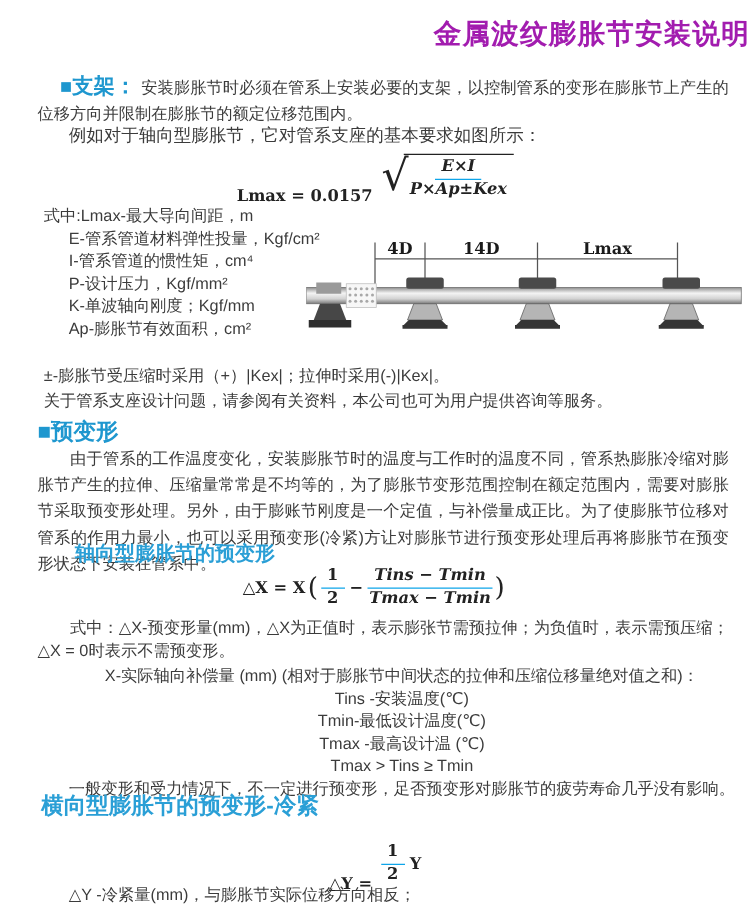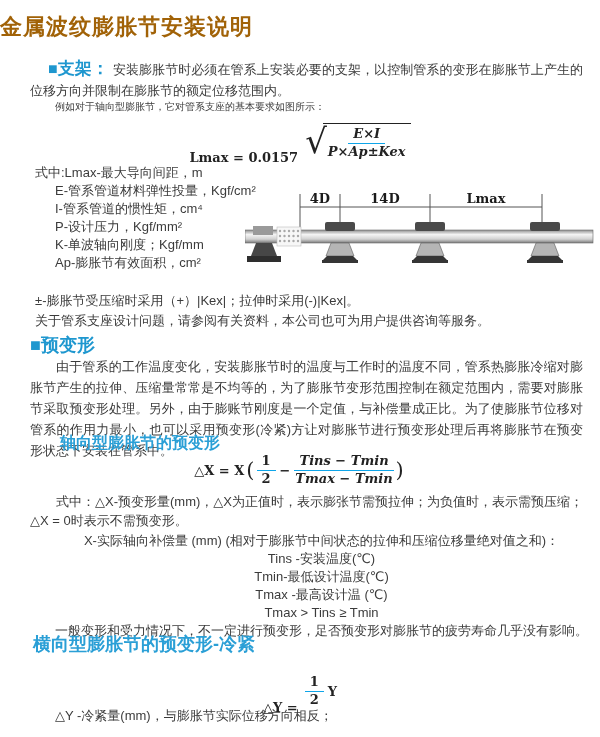--- a/index.html
+++ b/index.html
@@ -3,28 +3,28 @@
 <meta charset="utf-8">
 <style>
   html,body{margin:0;padding:0;background:#fff;}
   .page{
     position:relative;width:600px;height:737px;background:#ffffff;
     font-family:"Liberation Sans","DejaVu Sans",sans-serif;
     color:#3b3b3b;overflow:hidden;
   }
   .abs{position:absolute;}
   .title{
-    top:12px;left:0;width:600px;text-align:left;
-    font-size:22px;font-weight:bold;color:#a16207;letter-spacing:1px;
+    top:12px;left:0;width:600px;text-align:right;
+    font-size:22px;font-weight:bold;color:#a21caf;letter-spacing:1px;
   }
   .sec1-intro{top:58px;left:30px;width:553px;font-size:13px;line-height:21px;
     text-align:justify;text-indent:18px;}
   .bullet{color:#1e97cf;font-size:16px;font-style:normal;}
   .sec1-head{color:#1e97cf;font-size:17px;font-weight:bold;margin-right:4px;}
-  .sec1-example{top:100px;left:55px;font-size:10px;font-family:Liberation Serif, serif;}
+  .sec1-example{top:100px;left:55px;font-size:14px;font-family:Liberation Serif, serif;}
   .formula{left:0;width:600px;display:flex;justify-content:center;align-items:center;
     font-family:"DejaVu Serif","Liberation Serif",serif;font-weight:bold;color:#222;font-size:13px;}
   .formula1{top:118px;}
   .f-lhs{margin-right:7px;margin-top:32px;}
   .sqrt{display:inline-flex;align-items:center;}
   .sqrt-sign{font-size:34px;font-weight:normal;line-height:0.9;margin-right:-4px;}
   .sqrt-body{border-top:1.5px solid #222;padding:2px 5px 0 5px;}
   .frac{display:inline-flex;flex-direction:column;align-items:center;line-height:1.15;}
   .frac .num{padding:0 5px 1px 5px;border-bottom:1px solid #0ea5e9;}
   .frac .den{padding-top:1px;}

